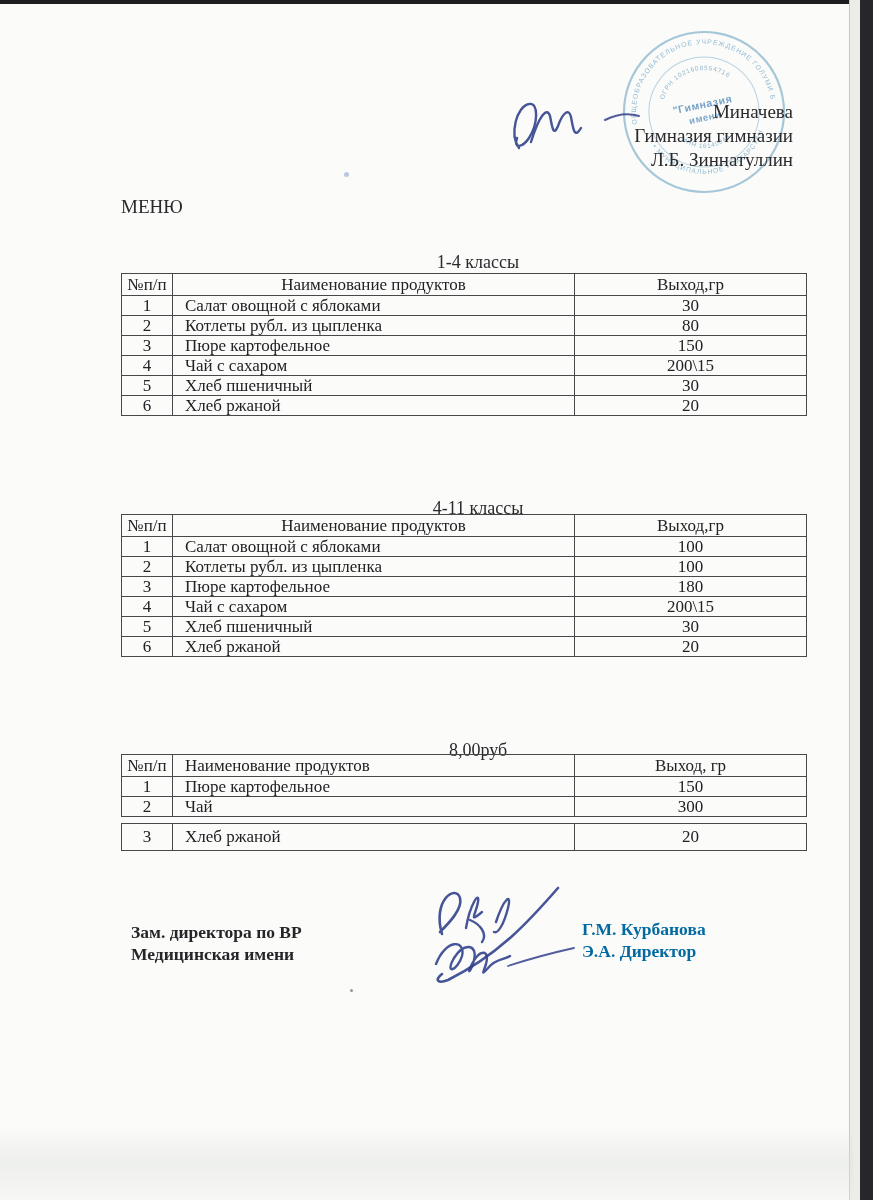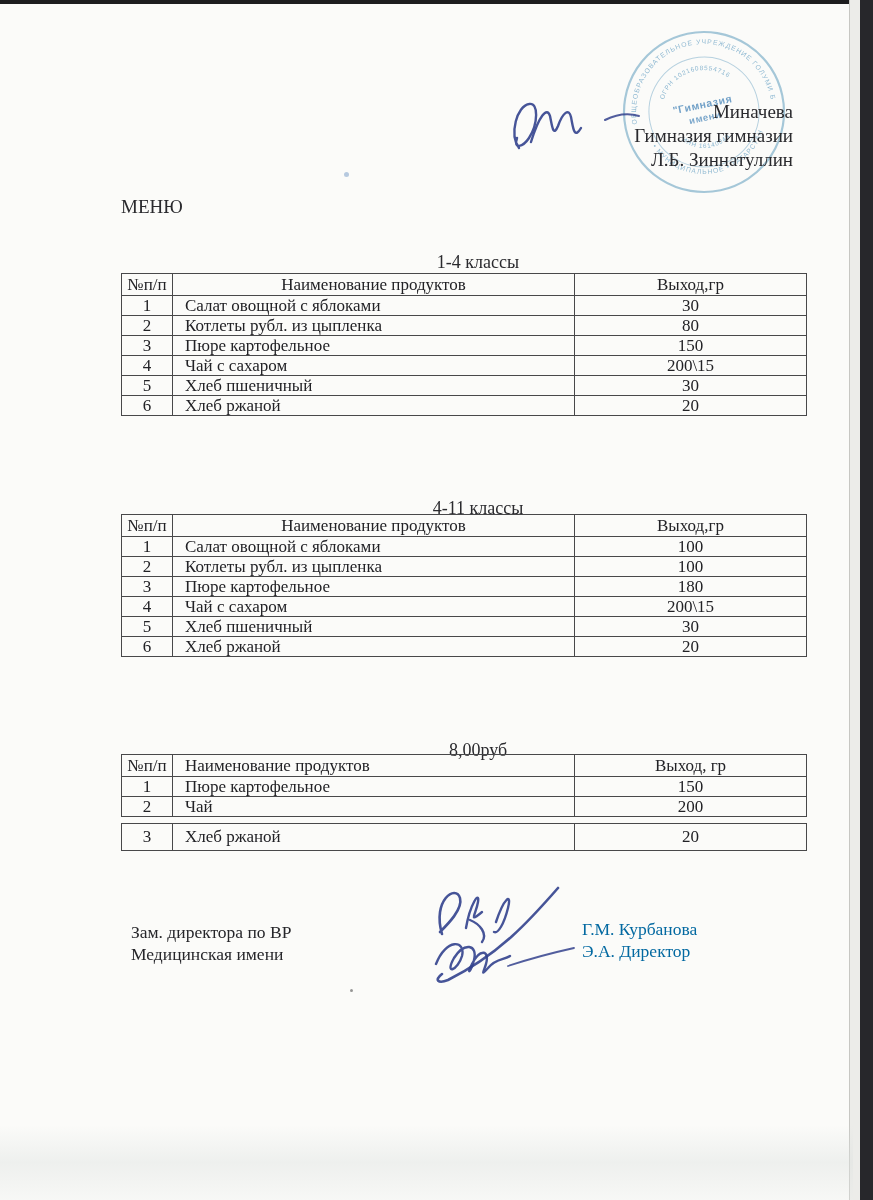--- a/index.html
+++ b/index.html
@@ -56,21 +56,21 @@
   table.menu .c-name{width:402px;}
   table.menu .c-out{width:232px;}
   table.menu td.name{text-align:left;padding-left:12px;}
   table.menu.t3 th.name-h{text-align:left;padding-left:12px;}
   table.menu.t3 tr.spacer td{border-left:none;border-right:none;height:6px;line-height:6px;}
   table.menu.t3 tr.tall td{height:26px;line-height:26px;}
 
   
   .roles{position:absolute;left:131px;top:921px;font-size:17.5px;line-height:22px;color:#26262a;}
   .names{position:absolute;left:582px;top:918px;font-size:17.5px;line-height:22px;color:#0369a1;}
-  .roles div,.names div{white-space:nowrap;}
+  .roles div,.names div{white-space:nowrap;font-weight:bold;}
 </style>
 </head>
 <body>
 
 <div class="edge-top"></div>
 <div class="edge-right-light"></div>
 <div class="edge-right-dark"></div>
 <div class="bottom-texture"></div>
 <div class="speck-blue"></div>
 <div class="speck-dot"></div>
@@ -214,21 +214,21 @@
     <th>Выход, гр</th>
   </tr>
   <tr>
     <td>1</td>
     <td class="name">Пюре картофельное</td>
     <td>150</td>
   </tr>
   <tr>
     <td>2</td>
     <td class="name">Чай</td>
-    <td>200</td>
+    <td>300</td>
   </tr>
   <tr class="spacer">
     <td></td>
         <td></td>
         <td></td>
   </tr>
   <tr class="tall">
     <td>3</td>
     <td class="name">Хлеб ржаной</td>
     <td>20</td>

